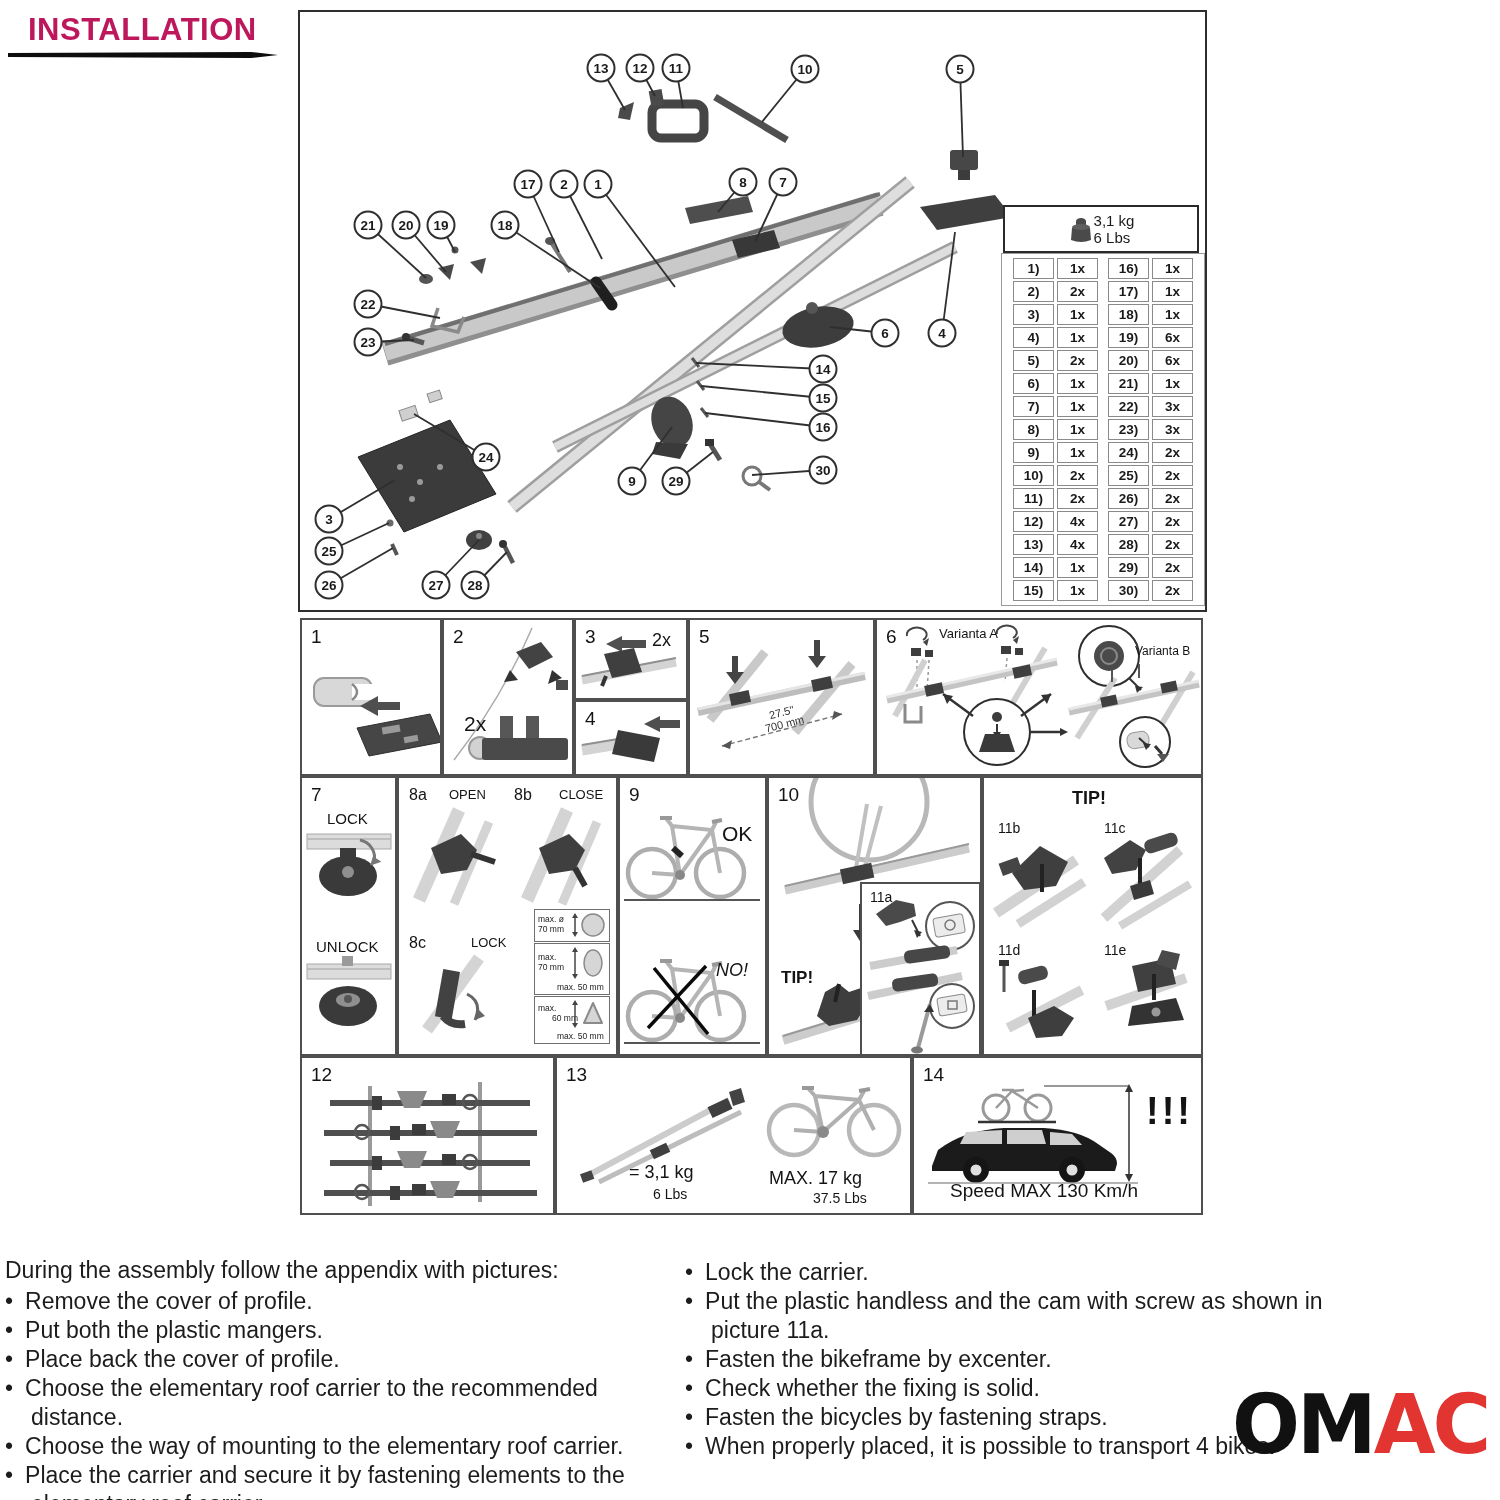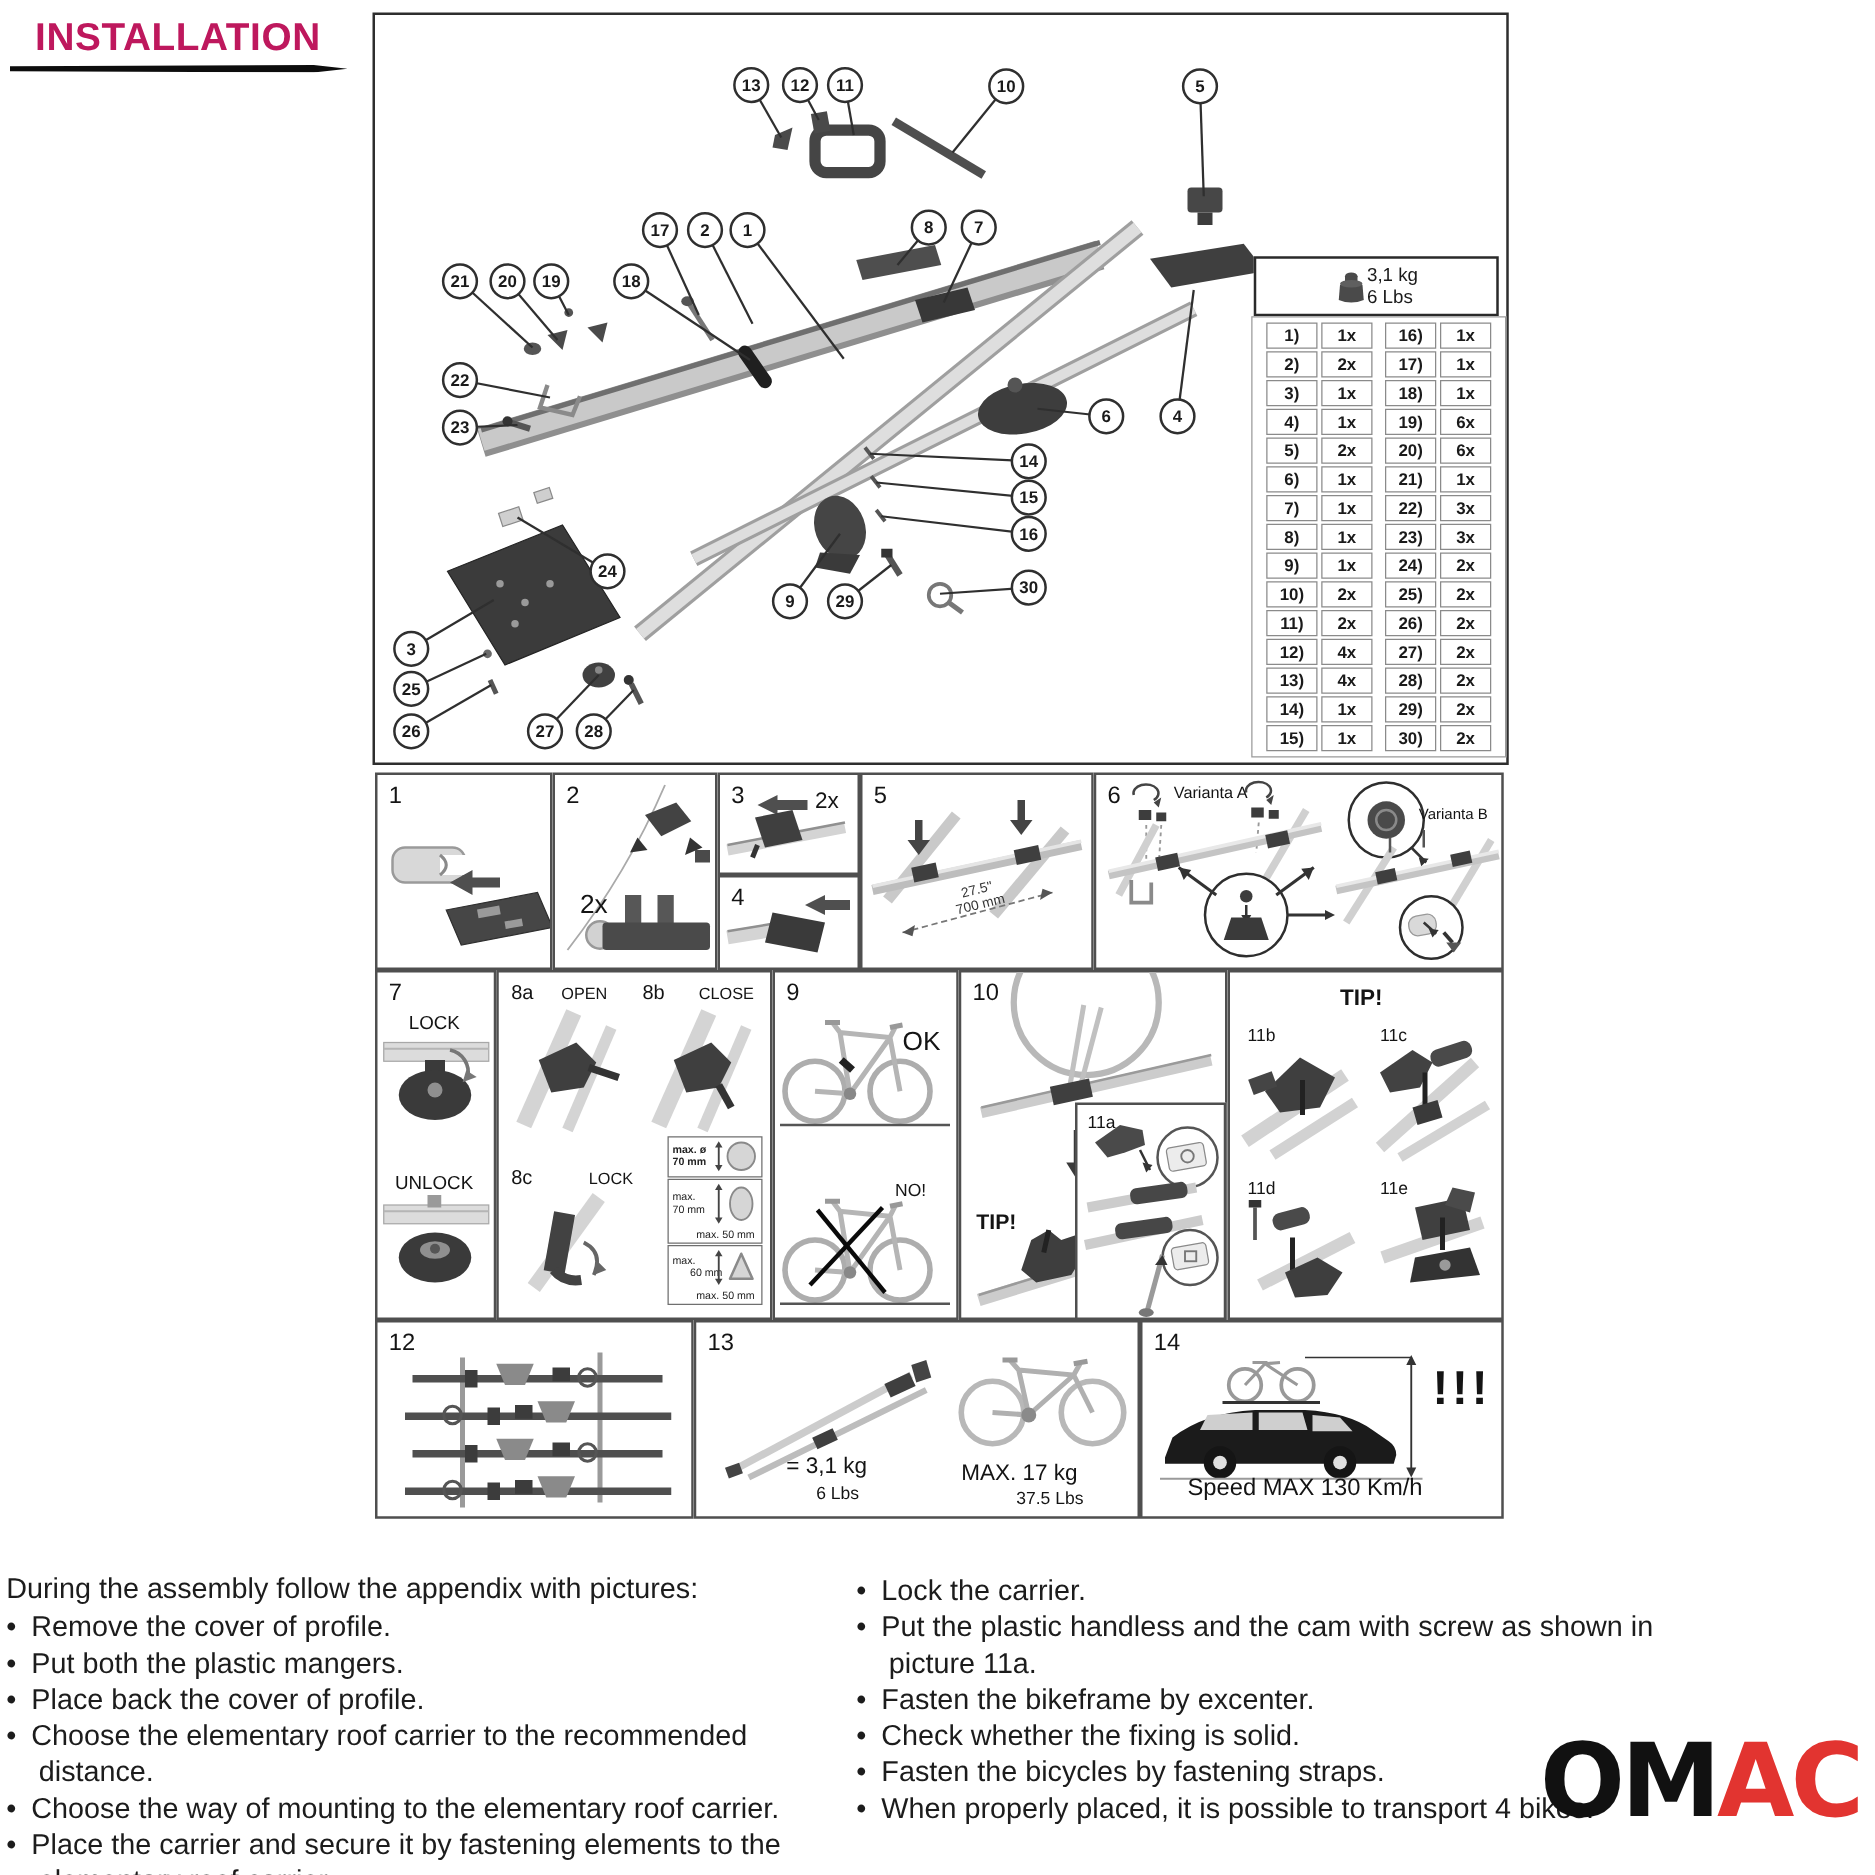--- a/index.html
+++ b/index.html
@@ -503,21 +503,21 @@
       <line x1="176" y1="90" x2="186" y2="108" stroke="#333" stroke-width="6"></line>
     </g>
     <g>
       <line x1="28" y1="252" x2="80" y2="180" stroke="#d4d4d4" stroke-width="12"></line>
       <rect x="40" y="192" width="17" height="48" fill="#424242" transform="rotate(10 48 216)"></rect>
       <path d="M44,238 q8,10 22,8" stroke="#424242" stroke-width="8" fill="none"></path>
       <path d="M68,216 q16,8 8,26" stroke="#666" stroke-width="3" fill="none"></path>
       <polygon points="76,242 86,238 78,230" fill="#666"></polygon>
     </g>
   </svg>
-  <div class="spec-box" style="left:135px;top:131px;width:74px;height:31px;font-weight:bold;">
+  <div class="spec-box" style="left:135px;top:131px;width:74px;height:31px;">
     <span class="spec-l" style="left:3px;top:4px;">max. ø</span>
     <span class="spec-l" style="left:3px;top:14px;">70 mm</span>
     <svg class="abs" style="left:34px;top:2px;" width="38" height="26">
       <line x1="6" y1="3" x2="6" y2="23" stroke="#444" stroke-width="1.5"></line>
       <polygon points="3,6 6,1 9,6" fill="#444"></polygon>
         <polygon points="3,20 6,25 9,20" fill="#444"></polygon>
       <circle cx="24" cy="13" r="11" fill="#d6d6d6" stroke="#8a8a8a" stroke-width="1.5"></circle>
     </svg>
   </div>
   <div class="spec-box" style="left:135px;top:165px;width:74px;height:50px;">
@@ -540,21 +540,21 @@
       <polygon points="3,6 6,1 9,6" fill="#444"></polygon>
         <polygon points="3,24 6,29 9,24" fill="#444"></polygon>
       <polygon points="24,4 33,24 15,24" fill="#d6d6d6" stroke="#8a8a8a" stroke-width="2" stroke-linejoin="round"></polygon>
     </svg>
   </div>
 </div>
 
 <div class="panel" style="left:618px;top:776px;width:149px;height:280px;">
   <span class="plabel">9</span>
   <span class="ptext" style="left:102px;top:44px;font-size:21px;">OK</span>
-  <span class="ptext" style="left:96px;top:166px;font-size:14px;">NO!</span>
+  <span class="ptext" style="left:96px;top:182px;font-size:18px;font-style:italic;">NO!</span>
   <svg width="145" height="276">
     <g>
       <circle cx="32" cy="95" r="24" stroke="#adadad" stroke-width="4.5" fill="none"></circle>
       <circle cx="100" cy="95" r="24" stroke="#adadad" stroke-width="4.5" fill="none"></circle>
       <path d="M32,95 L60,97 L52,48 L92,52 L100,95 M60,97 L92,52 M52,48 L46,40 M92,52 L96,44" stroke="#b5b5b5" stroke-width="4" fill="none"></path>
       <line x1="40" y1="40" x2="52" y2="40" stroke="#999" stroke-width="4"></line>
       <line x1="92" y1="44" x2="102" y2="42" stroke="#999" stroke-width="4"></line>
       <line x1="53" y1="70" x2="62" y2="78" stroke="#222" stroke-width="6"></line>
       <circle cx="60" cy="97" r="5" fill="#888"></circle>
       <line x1="4" y1="122" x2="140" y2="122" stroke="#555" stroke-width="2"></line>

